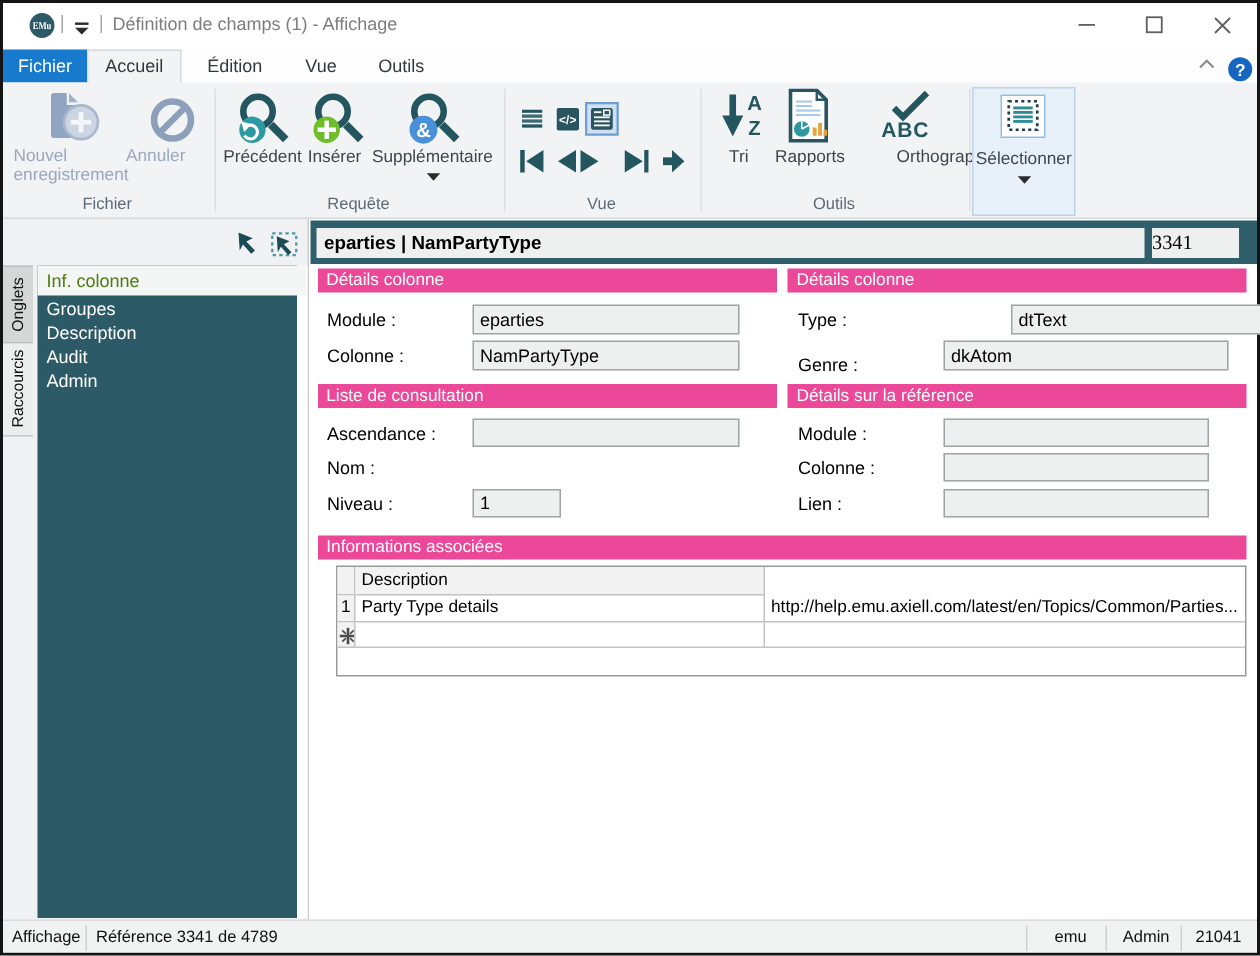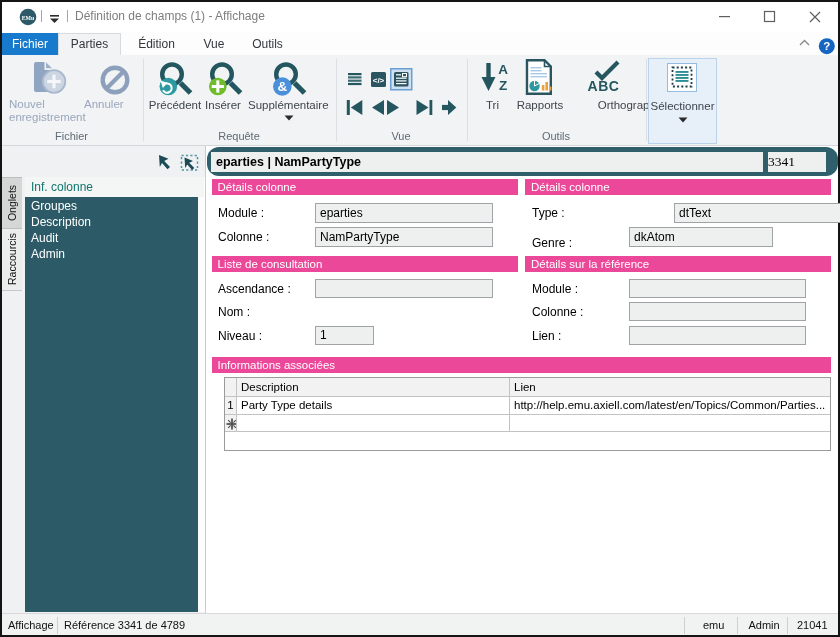--- a/index.html
+++ b/index.html
@@ -22,26 +22,26 @@
 .rlabel-dis{position:absolute;font-size:11.5px;color:#9aa7bd;text-align:left;white-space:nowrap;}
 .gcap{position:absolute;top:75px;font-size:11px;color:#5d6b77;text-align:center;white-space:nowrap;}
 
 #gutter{left:0;top:144px;width:203px;height:467px;background:#f0f1f3;}
 #lstrip1{left:0;top:174.5px;width:20px;height:52px;background:#d5d7d7;border-top:1px solid #bcbebf;border-bottom:1px solid #bcbebf;box-sizing:border-box;}
 #lstrip2{left:0;top:226.5px;width:20px;height:62px;background:#eceeee;border-bottom:1px solid #c6c8c9;box-sizing:border-box;}
 .vtext{position:absolute;left:50%;top:50%;transform:translate(-50%,-50%) rotate(-90deg);font-size:10.5px;color:#111;white-space:nowrap;}
 #whitestrip{left:196px;top:174.5px;width:7px;height:435px;background:#fdfdfd;}
 #vline{left:203px;top:144px;width:1px;height:467px;background:#c9cbcc;}
 #teallist{left:23px;top:174.5px;width:173px;height:435px;background:#2c5b67;}
-#row0{position:absolute;left:0;top:0;width:173px;height:20px;background:#f4f5f5;color:#0f766e;font-size:12px;line-height:20px;}
+#row0{position:absolute;left:0;top:0;width:173px;height:20px;background:#f4f5f5;color:#4d7c0f;font-size:12px;line-height:20px;}
 .trow{position:absolute;left:0;width:173px;height:16px;color:#ffffff;font-size:12px;line-height:16px;}
 .lpad{padding-left:6px;}
 
 #content{left:204px;top:144px;width:632px;height:467px;background:#fff;}
-#rechdr{position:absolute;left:0.5px;top:1px;width:631px;height:29px;background:#2e5f6b;border-radius:12px;}
+#rechdr{position:absolute;left:0.5px;top:1px;width:631px;height:29px;background:#2e5f6b;}
 #rechdr1{position:absolute;left:4.5px;top:4.5px;width:552px;height:20px;background:#eef0f0;font-weight:bold;font-size:12.5px;line-height:20px;padding-left:5px;box-sizing:border-box;color:#000;}
 #rechdr2{position:absolute;left:561.5px;top:4.5px;width:58px;height:20px;background:#eef0f0;font-family:"Liberation Serif",serif;font-size:13.5px;line-height:20px;padding-right:5px;box-sizing:border-box;color:#000;}
 .gbar{position:absolute;height:16px;background:#ec4899;color:#fff;font-size:11.5px;line-height:16px;padding-left:6px;box-sizing:border-box;}
 .flabel{position:absolute;font-size:12px;color:#000;white-space:nowrap;}
 .finput{position:absolute;background:#eef0f0;border:1px solid #9fa3a5;box-sizing:border-box;font-size:12px;color:#000;padding-left:4px;line-height:17px;}
 
 #grid{position:absolute;left:18px;top:231px;width:607px;height:74px;border:1px solid #9a9a9a;background:#fff;box-sizing:border-box;}
 .gcell{position:absolute;box-sizing:border-box;font-size:11.5px;color:#000;white-space:nowrap;overflow:hidden;}
 
 #status{left:0;top:611px;width:836px;height:22px;background:#f1f2f2;border-top:1px solid #d8d8d8;box-sizing:border-box;font-size:11px;color:#111;}
@@ -64,21 +64,21 @@
   <div class="tsep" style="left:64.5px;"></div>
   <div id="title">Définition de champs (1) - Affichage</div>
   <svg width="130" height="24" style="position:absolute;left:706px;top:3px;">
     <rect x="11" y="11" width="11" height="1.2" fill="#5f5f5f"></rect>
     <rect x="56.5" y="6.5" width="10" height="10" fill="none" stroke="#5f5f5f" stroke-width="1.2"></rect>
     <path d="M 102 7 L 112 17 M 112 7 L 102 17" stroke="#5f5f5f" stroke-width="1.2" fill="none"></path>
   </svg>
 </div>
 <div class="abs" id="tabrow">
   <div id="ftab">Fichier</div>
-  <div id="atab">Parties</div>
+  <div id="atab">Accueil</div>
   <div class="tab" style="left:127px;width:55px;">Édition</div>
   <div class="tab" style="left:193px;width:38px;">Vue</div>
   <div class="tab" style="left:243px;width:45px;">Outils</div>
   <svg width="14" height="10" style="position:absolute;left:796px;top:6px;">
     <path d="M 2 7 L 6.5 2.5 L 11 7" stroke="#8a8a8a" stroke-width="1.4" fill="none"></path>
   </svg>
   <svg width="20" height="20" style="position:absolute;left:816px;top:3px;">
     <circle cx="8.8" cy="11.2" r="8" fill="#1565c2"></circle>
     <text x="8.8" y="15.4" font-size="11.5" font-weight="bold" fill="#fff" text-anchor="middle" font-family="Liberation Sans,sans-serif">?</text>
   </svg>
@@ -251,29 +251,28 @@
   <div class="flabel" style="left:326px;top:90px;">Genre :</div>
   <div class="flabel" style="left:326px;top:135.5px;">Module :</div>
   <div class="flabel" style="left:326px;top:159px;">Colonne :</div>
   <div class="flabel" style="left:326px;top:182.5px;">Lien :</div>
 
   <div class="finput" style="left:109px;top:57px;width:178px;height:20px;line-height:18px;">eparties</div>
   <div class="finput" style="left:109px;top:81px;width:178px;height:20px;line-height:18px;">NamPartyType</div>
   <div class="finput" style="left:109px;top:133px;width:178px;height:19px;"></div>
   <div class="finput" style="left:109px;top:180px;width:59px;height:19px;">1</div>
   <div class="finput" style="left:423px;top:57px;width:177px;height:20px;line-height:18px;margin-left:45px;">dtText</div>
-  <div class="finput" style="left:423px;top:81px;width:144px;height:20px;line-height:18px;">dkAtom</div>
+  <div class="finput" style="left:423px;top:81px;width:190px;height:20px;line-height:18px;">dkAtom</div>
   <div class="finput" style="left:423px;top:133px;width:177px;height:19px;"></div>
   <div class="finput" style="left:423px;top:156px;width:177px;height:19px;"></div>
   <div class="finput" style="left:423px;top:180px;width:177px;height:19px;"></div>
 
   <div id="grid">
     <div class="gcell" style="left:0;top:0;width:12px;height:19px;background:#f2f2f2;border-right:1px solid #c3c3c3;border-bottom:1px solid #c3c3c3;"></div>
     <div class="gcell" style="left:12px;top:0;width:273px;height:19px;background:#f2f2f2;border-right:1px solid #c3c3c3;border-bottom:1px solid #c3c3c3;line-height:19px;padding-left:4px;">Description</div>
-    <div class="gcell" style="left:285px;top:0;width:320px;height:19px;background:#f2f2f2;border-bottom:1px solid #c3c3c3;line-height:19px;padding-left:4px;">Lien</div>
     <div class="gcell" style="left:0;top:19px;width:12px;height:17.5px;background:#f2f2f2;border-right:1px solid #c3c3c3;border-bottom:1px solid #c3c3c3;line-height:17px;text-align:center;">1</div>
     <div class="gcell" style="left:12px;top:19px;width:273px;height:17.5px;border-right:1px solid #c3c3c3;border-bottom:1px solid #c3c3c3;line-height:17px;padding-left:4px;">Party Type details</div>
     <div class="gcell" style="left:285px;top:19px;width:320px;height:17.5px;border-bottom:1px solid #c3c3c3;line-height:17px;padding-left:4px;">http://help.emu.axiell.com/latest/en/Topics/Common/Parties...</div>
     <div class="gcell" style="left:0;top:36.5px;width:12px;height:17.5px;background:#f2f2f2;border-right:1px solid #c3c3c3;border-bottom:1px solid #c3c3c3;">
           <svg width="12" height="12" style="position:absolute;left:0.5px;top:3px;">
             <g stroke="#4b4b4b">
               <line x1="6" y1="0.5" x2="6" y2="11.5" stroke-width="1.7"></line>
               <line x1="0.5" y1="6" x2="11.5" y2="6" stroke-width="1.7"></line>
               <line x1="2.2" y1="2.2" x2="4.6" y2="4.6" stroke-width="1.1"></line>
               <line x1="7.4" y1="7.4" x2="9.8" y2="9.8" stroke-width="1.1"></line>

